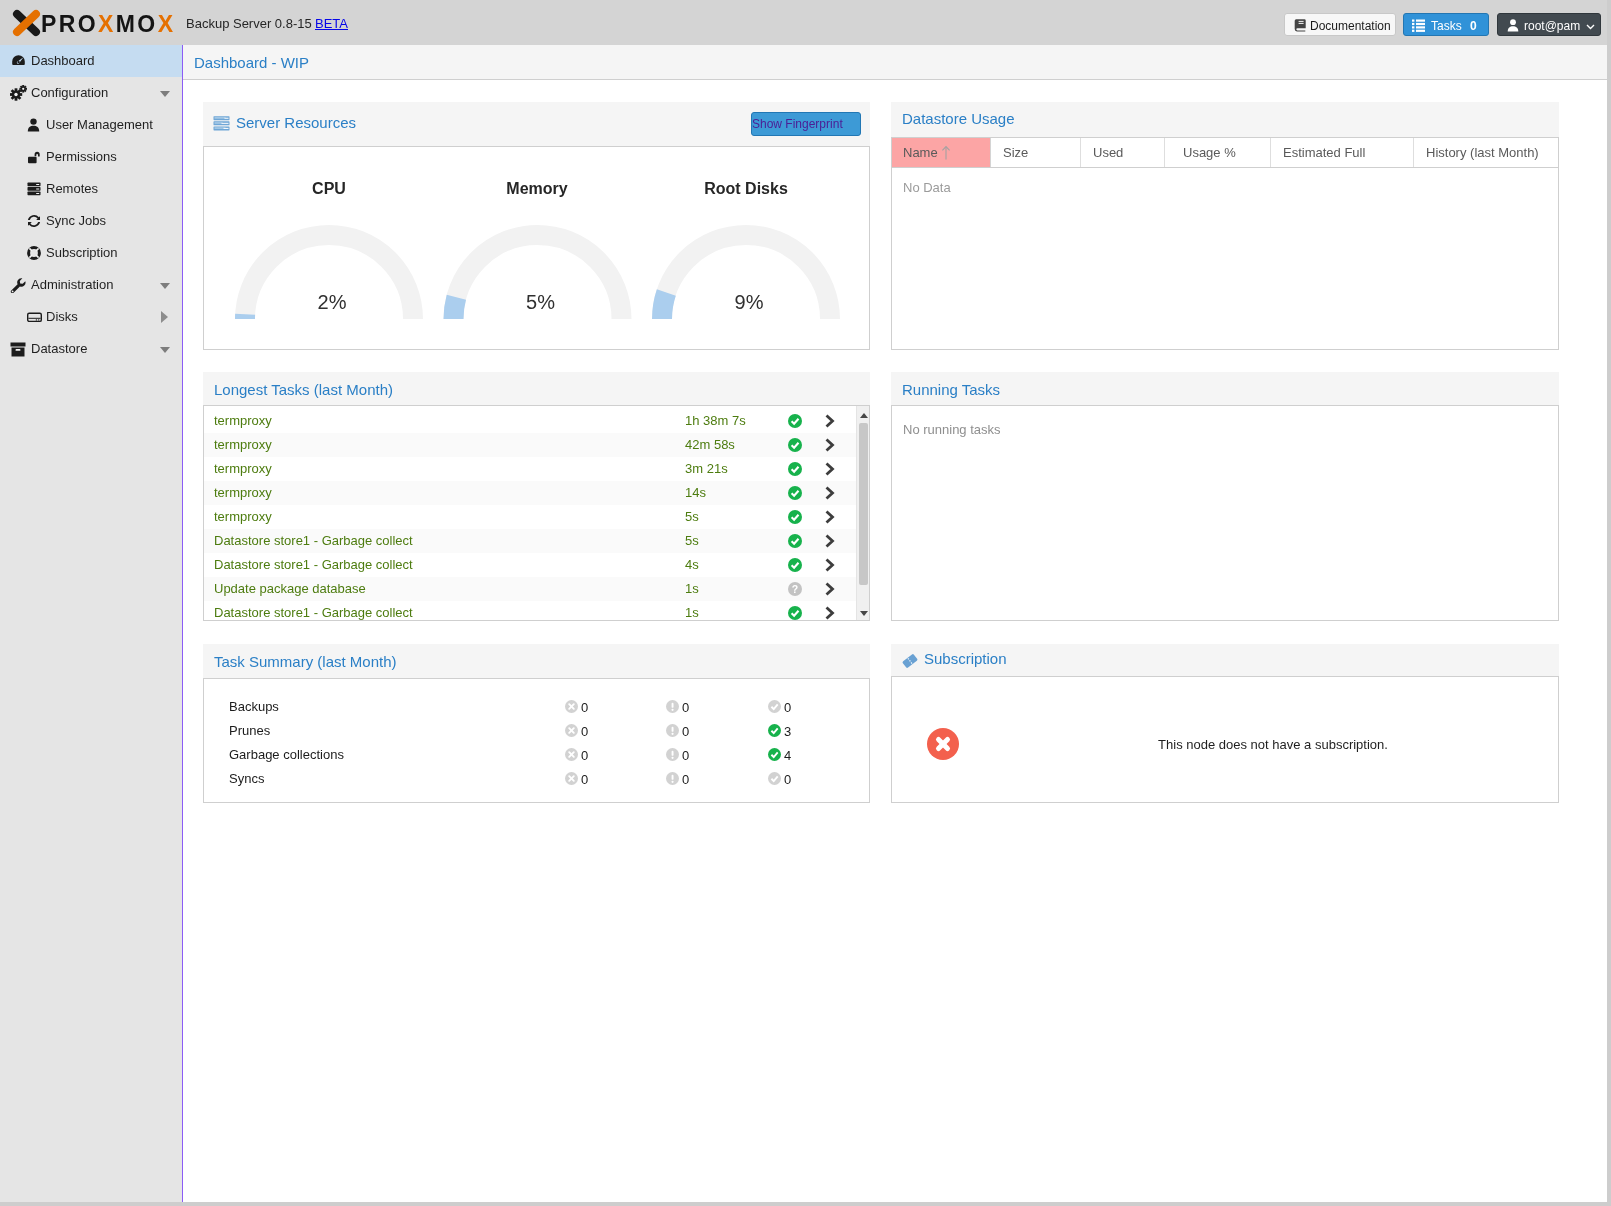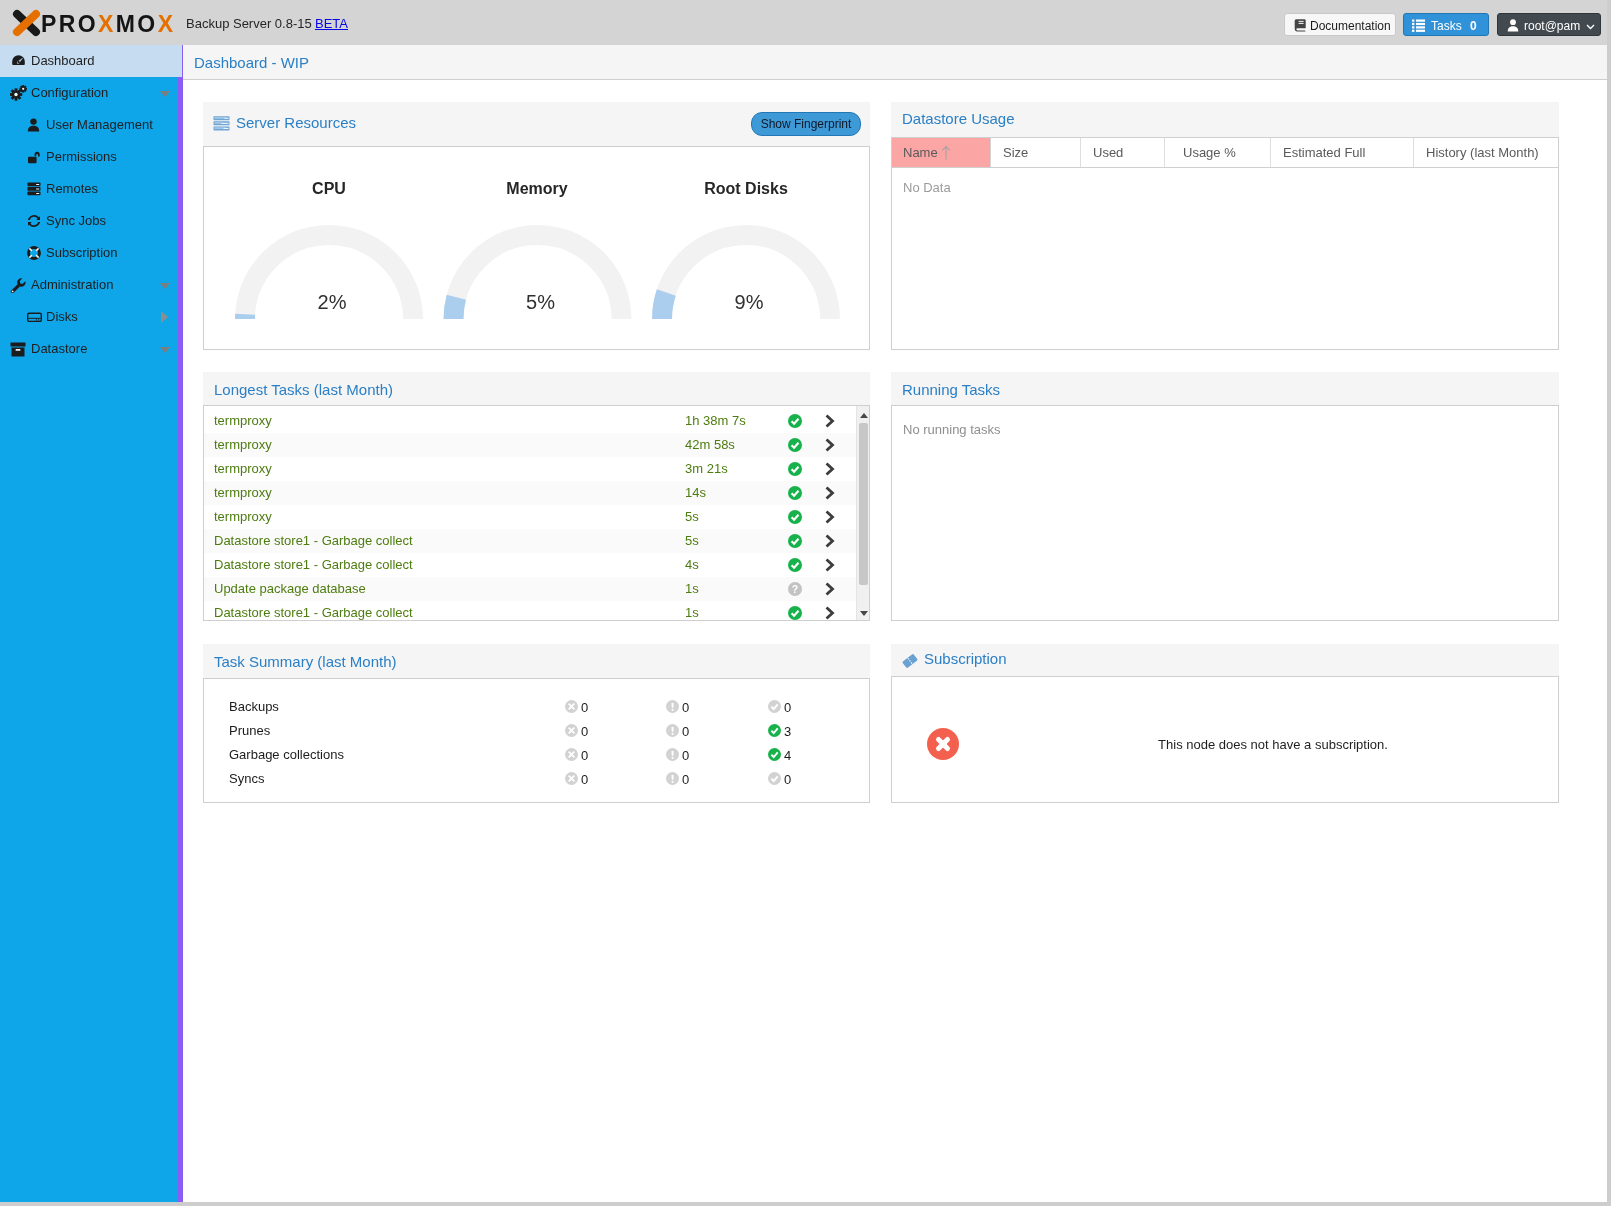--- a/index.html
+++ b/index.html
@@ -1,20 +1,20 @@
 <!DOCTYPE html>
 <html><head>
 <meta charset="utf-8">
 <style>
 * { margin:0; padding:0; box-sizing:border-box; }
 html,body { width:1611px; height:1206px; font-family:"Liberation Sans",sans-serif; background:#fff; overflow:hidden; }
 .abs { position:absolute; }
 #topbar { position:absolute; left:0; top:0; width:1611px; height:45px; background:#d4d4d4; }
 #scrollstrip { position:absolute; right:0; top:0; width:4px; height:1206px; background:#cdcdcd; z-index:50; }
-#sidebar { position:absolute; left:0; top:45px; width:183px; height:1161px; background:#0ea5e9; border-right:5px solid #8b5cf6; }
+#sidebar { position:absolute; left:0; top:45px; width:183px; height:1161px; background:#e5e5e5; border-right:1px solid #8b5cf6; }
 #titlebar { position:absolute; left:183px; top:45px; width:1424px; height:35px; background:#f5f5f5; border-bottom:1px solid #cfcfcf; }
 #titlebar .t { position:absolute; left:11px; top:9px; font-size:15px; color:#2a7fc6; }
 .navrow { position:absolute; left:0; width:182px; height:32px; font-size:13px; color:#1f1f1f; }
 .navrow .lbl { position:absolute; top:8px; }
 .navrow svg { position:absolute; }
 .sel { background:#c5dcf1; }
 .caret-d { position:absolute; left:160px; top:14px; width:0; height:0; border-left:5.5px solid transparent; border-right:5.5px solid transparent; border-top:6px solid #7d7d7d; }
 .caret-r { position:absolute; left:161px; top:10px; width:0; height:0; border-top:6px solid transparent; border-bottom:6px solid transparent; border-left:7px solid #8d8d8d; }
 .panel { position:absolute; }
 .phead { position:absolute; left:0; top:0; width:100%; background:#f5f5f5; }
@@ -232,21 +232,21 @@
           <rect x="1.5" y="6.3" width="8" height="1.4"></rect>
           <rect x="1.5" y="11.4" width="11" height="1.4"></rect>
       </g>
       <g fill="#f2f7fb">
         <rect x="11.5" y="1.7" width="4" height="1.1"></rect>
           <rect x="8.5" y="6.8" width="7" height="1.1"></rect>
           <rect x="10.5" y="11.9" width="5" height="1.1"></rect>
       </g>
     </svg>
     <span class="pt" style="left:33px;top:12px">Server Resources</span>
-    <div class="abs" style="right:9px;top:10px;width:110px;height:24px;background:#3d9ad6;border:1px solid #2277b4;border-radius:11px;text-align:center;line-height:22px;font-size:12px;color:#0f172a">Show Fingerprint</div>
+    <div class="abs" style="right:9px;top:10px;width:110px;height:24px;background:#3d9ad6;border:1px solid #2277b4;border-radius:3px;line-height:22px;font-size:12px;color:#4c1d95">Show Fingerprint</div>
   </div>
   <div class="pbody" style="top:44px;height:204px">
     <div class="abs" style="left:0;top:33px;width:250px;text-align:center;font-size:16px;font-weight:bold;color:#262626">CPU</div>
     <div class="abs" style="left:208px;top:33px;width:250px;text-align:center;font-size:16px;font-weight:bold;color:#262626">Memory</div>
     <div class="abs" style="left:417px;top:33px;width:250px;text-align:center;font-size:16px;font-weight:bold;color:#262626">Root Disks</div>
     <svg class="abs" style="left:0;top:0" width="665" height="202" viewBox="0 0 665 202">
       <path d="M 41 172 A 84 84 0 0 1 209 172" fill="none" stroke="#f2f2f2" stroke-width="20"></path>
       <path d="M 249.5 172 A 84 84 0 0 1 417.5 172" fill="none" stroke="#f2f2f2" stroke-width="20"></path>
       <path d="M 458 172 A 84 84 0 0 1 626 172" fill="none" stroke="#f2f2f2" stroke-width="20"></path>
       <path d="M 41 172 A 84 84 0 0 1 41.13 167.31" fill="none" stroke="#abceee" stroke-width="20"></path>

